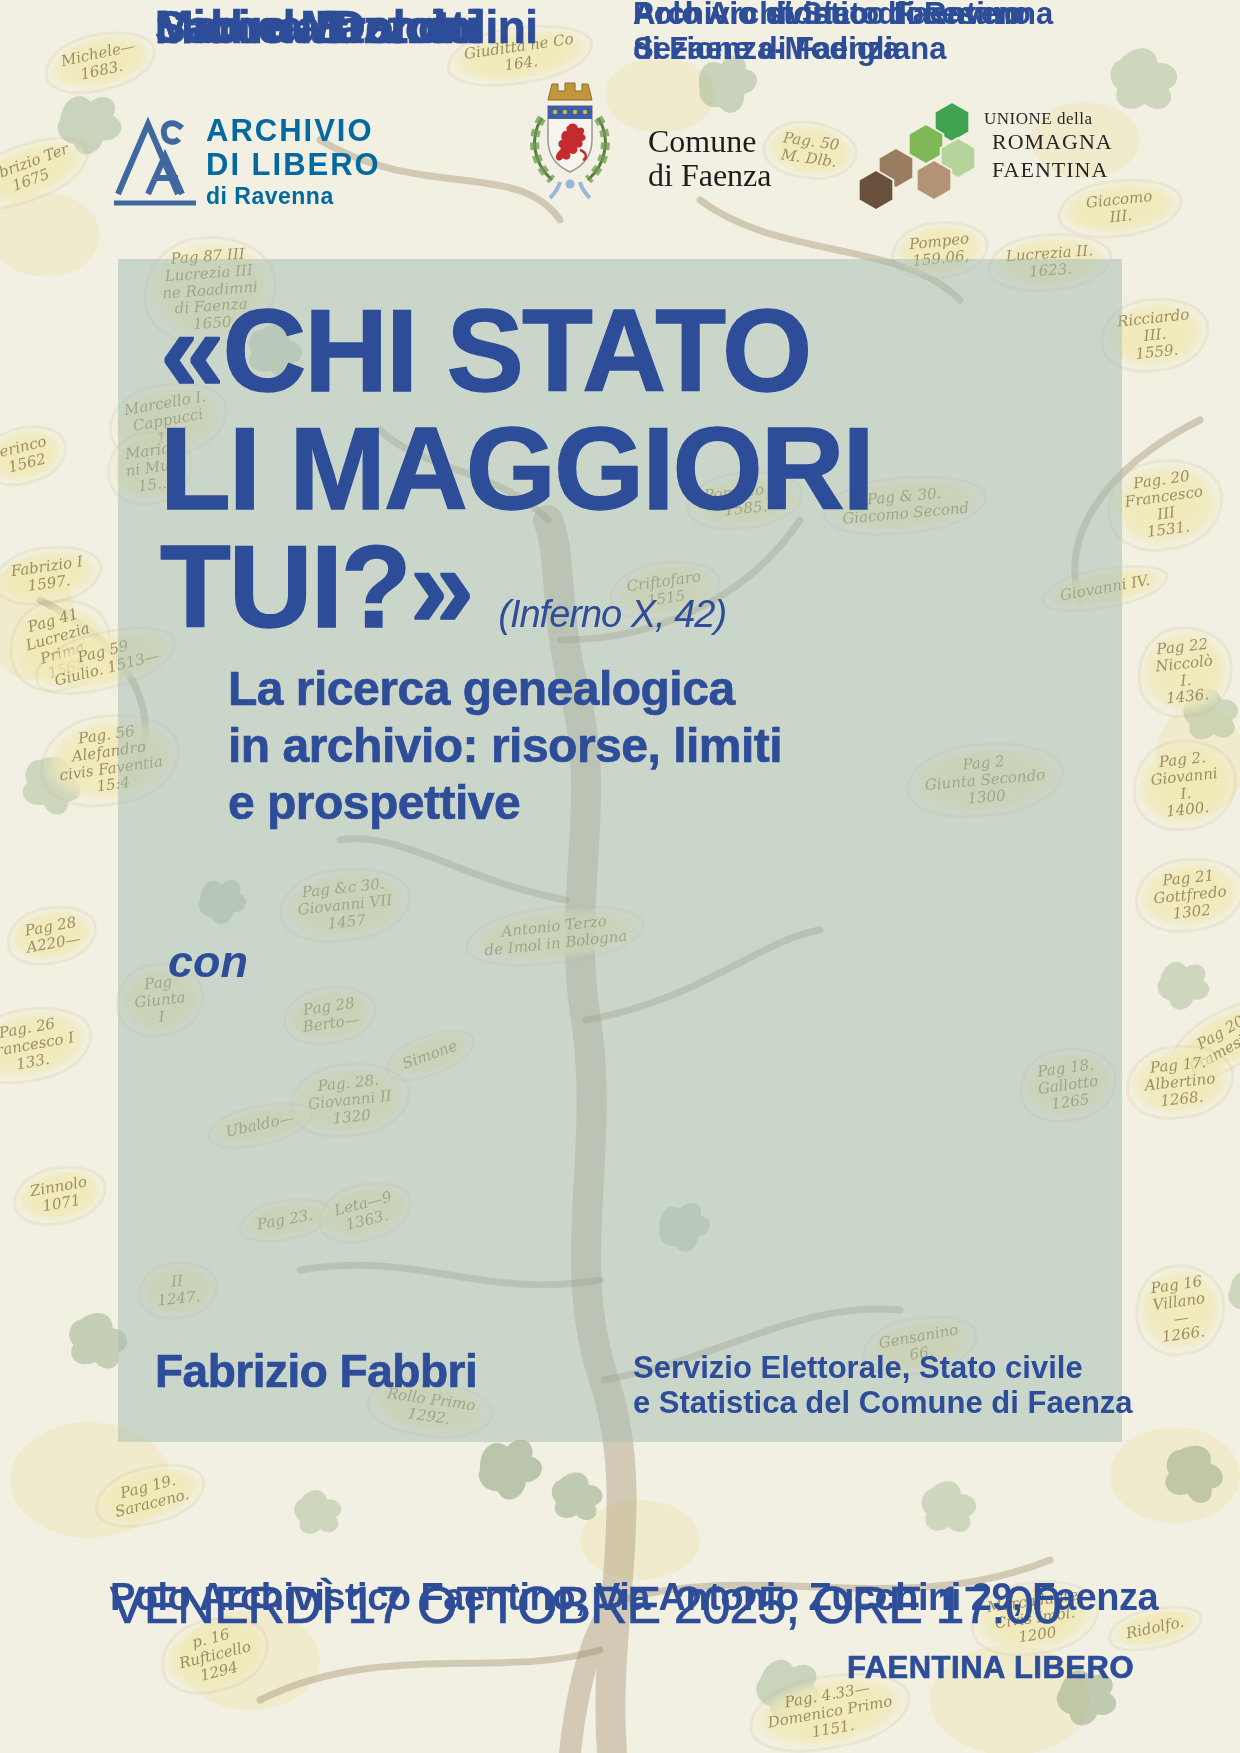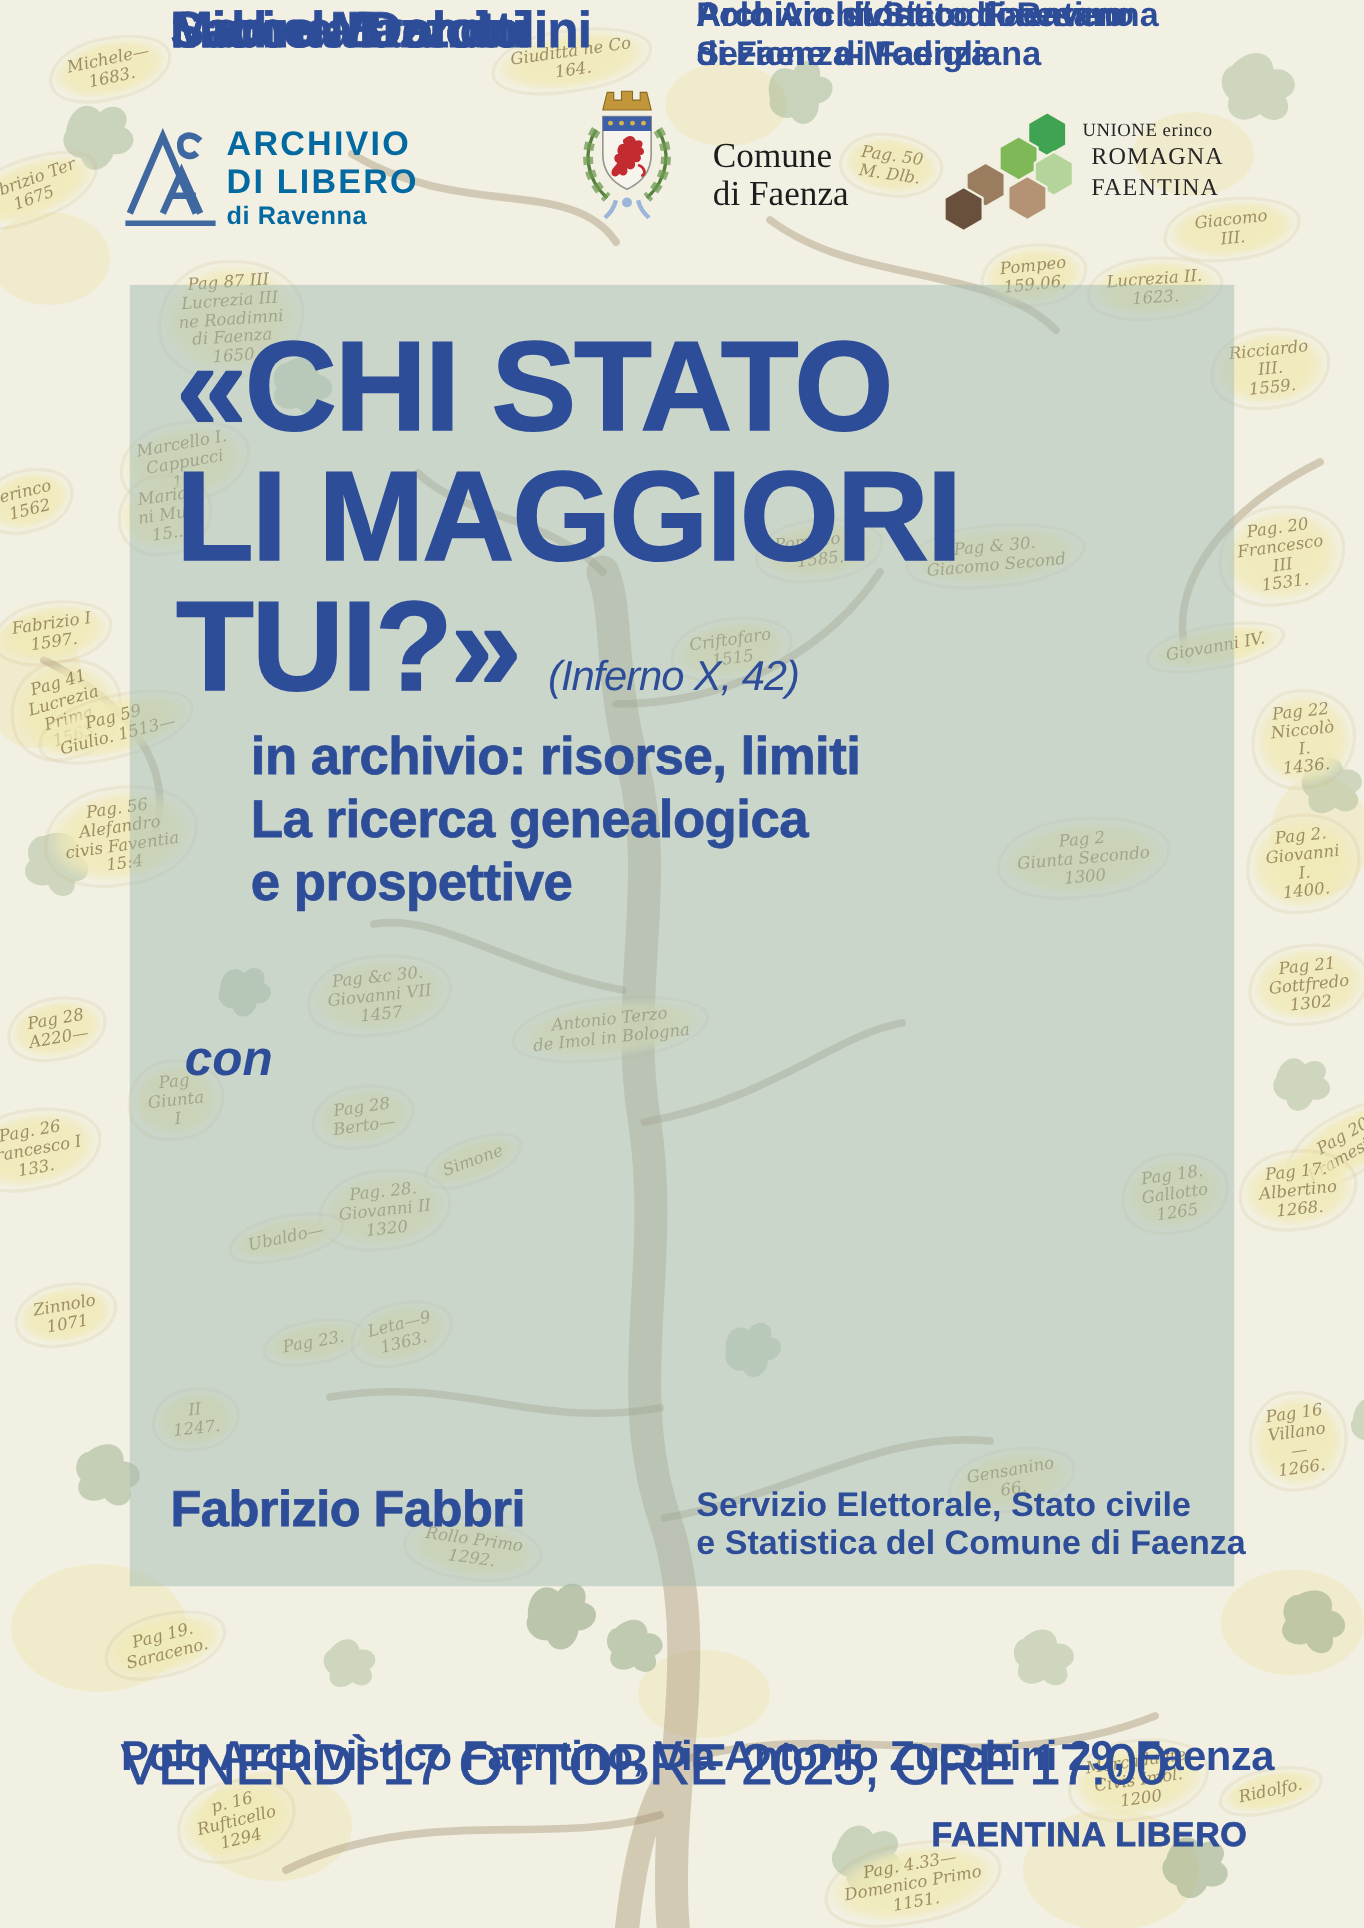--- a/index.html
+++ b/index.html
@@ -297,36 +297,36 @@
 
     <svg id="hexes" class="logo-unione-hex" width="132" height="118" viewBox="0 0 132 118">
         <polygon points="100.0,6.0 117.3,16.0 117.3,36.0 100.0,46.0 82.7,36.0 82.7,16.0" fill="#3fa352" stroke="#f1efe0" stroke-width="2"></polygon>
         <polygon points="74.0,28.0 91.3,38.0 91.3,58.0 74.0,68.0 56.7,58.0 56.7,38.0" fill="#7fb957" stroke="#f1efe0" stroke-width="2"></polygon>
         <polygon points="106.0,42.0 123.3,52.0 123.3,72.0 106.0,82.0 88.7,72.0 88.7,52.0" fill="#b5d49b" stroke="#f1efe0" stroke-width="2"></polygon>
         <polygon points="44.0,52.0 61.3,62.0 61.3,82.0 44.0,92.0 26.7,82.0 26.7,62.0" fill="#9a7d5e" stroke="#f1efe0" stroke-width="2"></polygon>
         <polygon points="82.0,64.0 99.3,74.0 99.3,94.0 82.0,104.0 64.7,94.0 64.7,74.0" fill="#b39374" stroke="#f1efe0" stroke-width="2"></polygon>
         <polygon points="24.0,74.0 41.3,84.0 41.3,104.0 24.0,114.0 6.7,104.0 6.7,84.0" fill="#68503d" stroke="#f1efe0" stroke-width="2"></polygon>
       </svg>
     <div class="logo-unione-text">
-      <div class="u1">UNIONE erinco</div>
+      <div class="u1">UNIONE della</div>
       <div class="u2">ROMAGNA</div>
       <div class="u3">FAENTINA</div>
     </div>
   </div>
 
   <div class="layer">
     <div class="title heavy">
       <div>«CHI STATO</div>
       <div>LI MAGGIORI</div>
       <div><span>TUI?»</span><span class="citation">(Inferno X, 42)</span></div>
     </div>
 
     <div class="subtitle semiheavy">
+      <div>La ricerca genealogica</div>
       <div>in archivio: risorse, limiti</div>
-      <div>La ricerca genealogica</div>
       <div>e prospettive</div>
     </div>
 
     <div class="with-label">con</div>
 
     <div class="speaker-row">
       <span class="speaker-name semiheavy">Fabrizio Fabbri</span>
       <span class="speaker-affiliation">Servizio Elettorale, Stato civile
 e Statistica del Comune di Faenza</span>
     </div>

